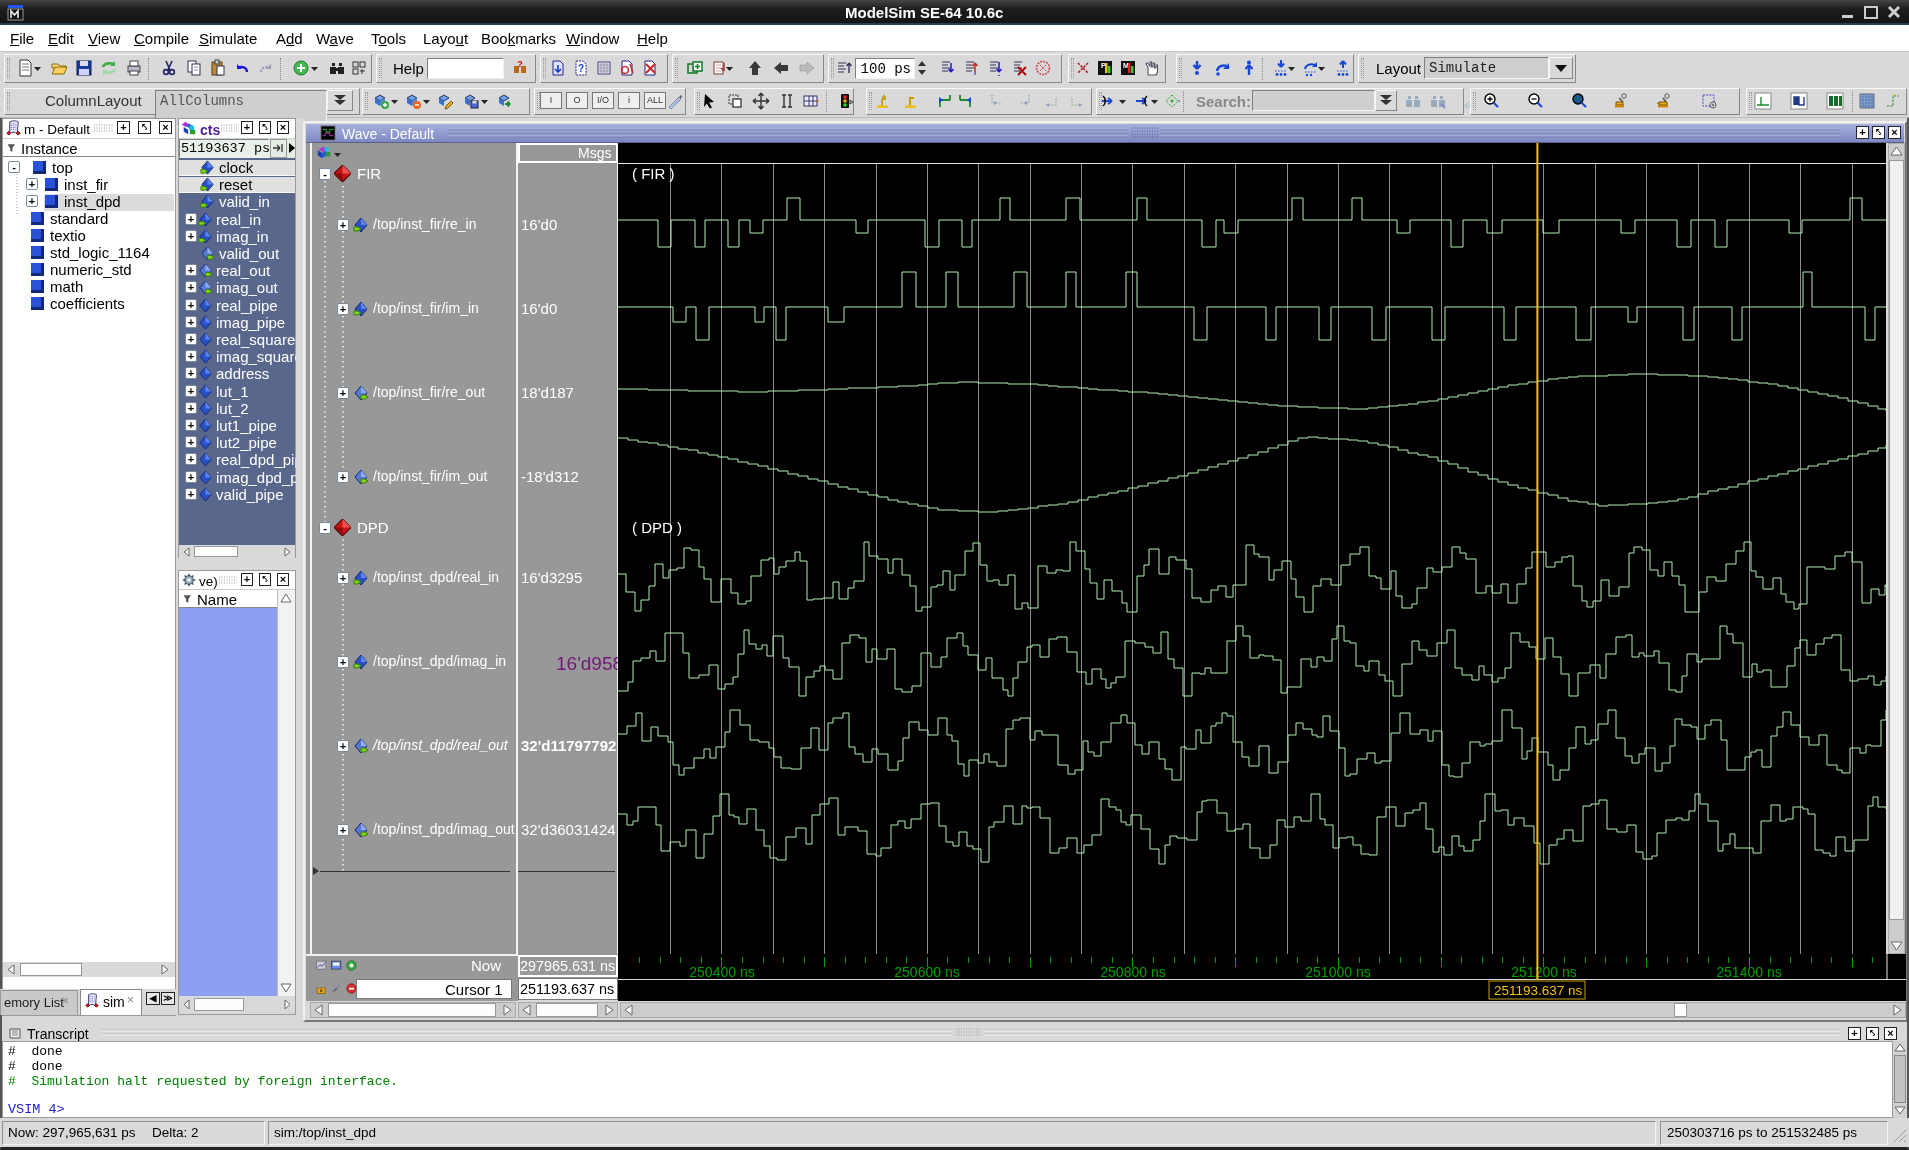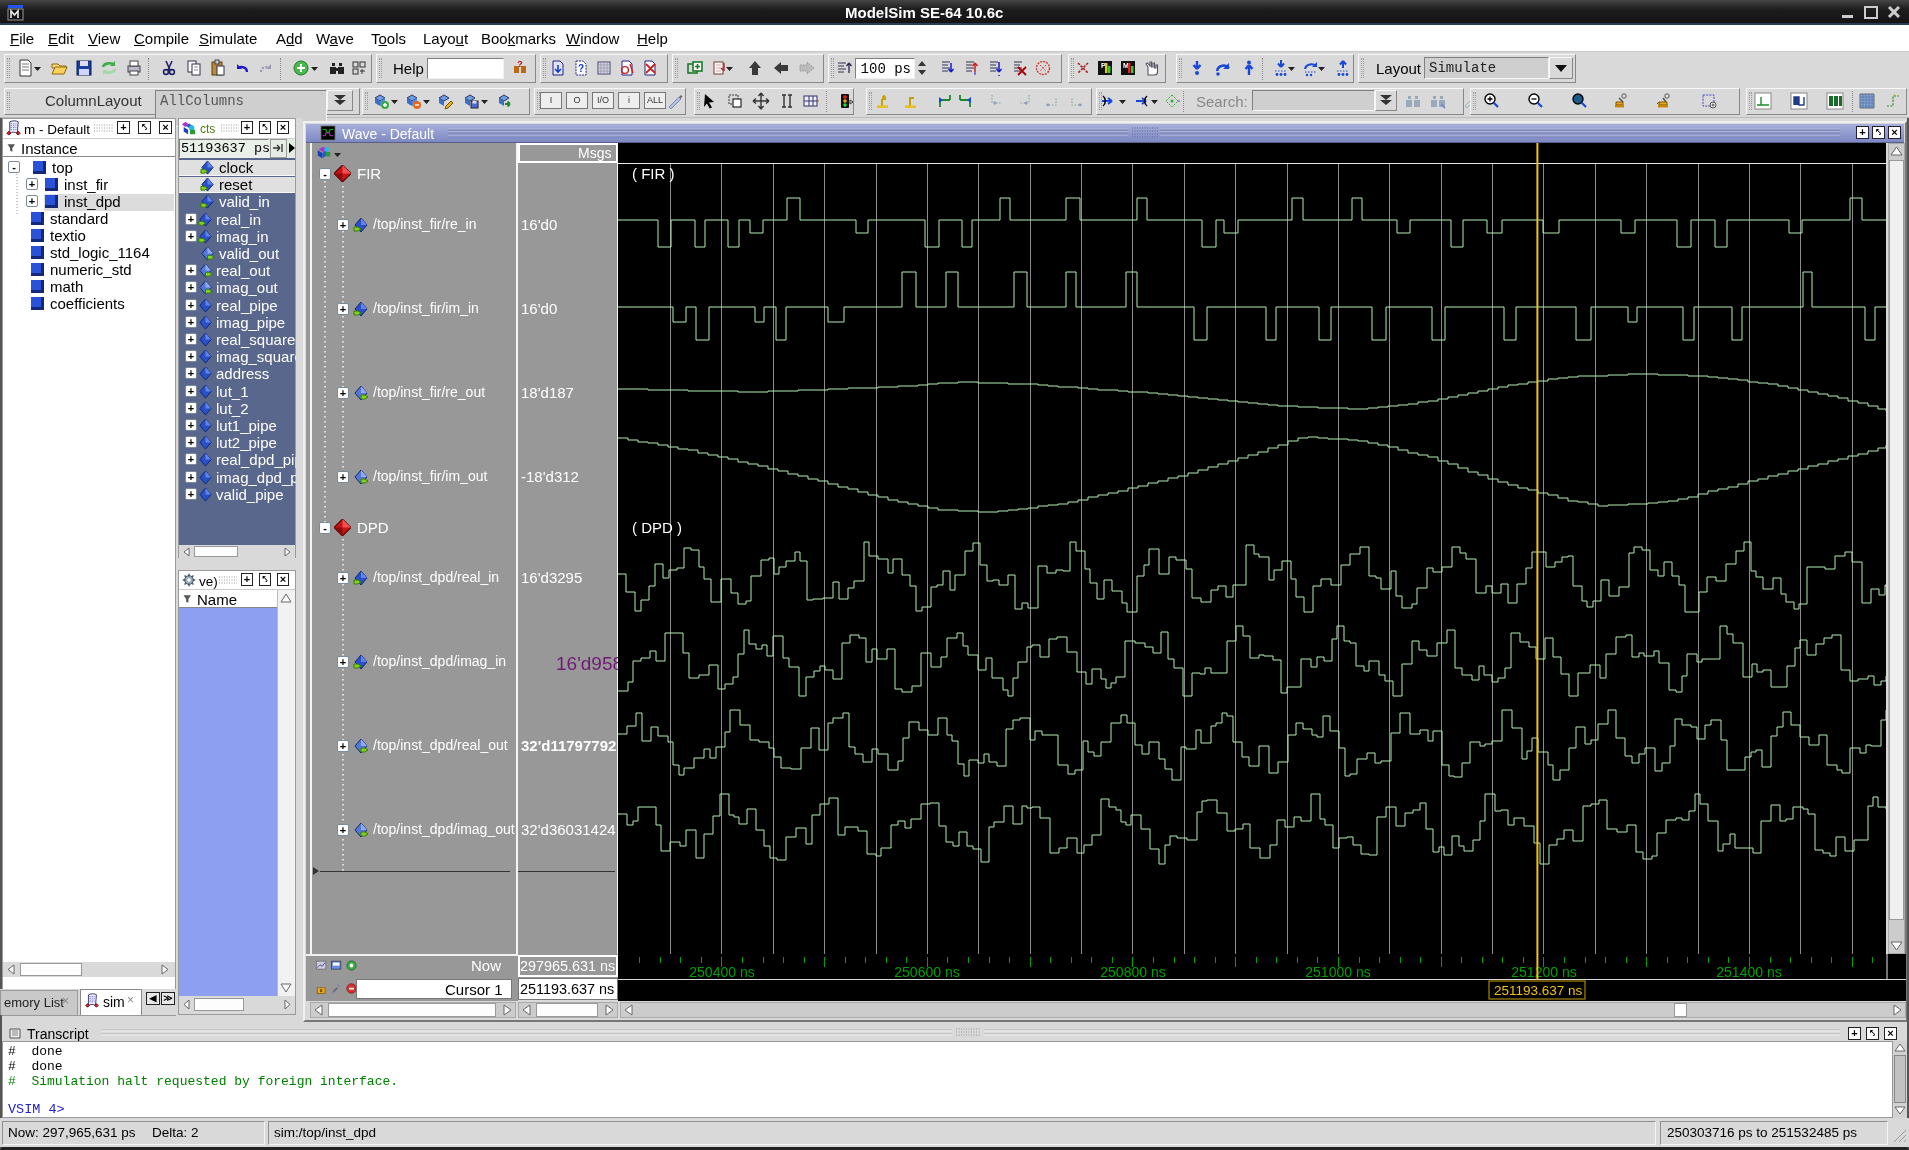--- a/index.html
+++ b/index.html
@@ -413,21 +413,21 @@
   </svg>
 <svg class="ab" style="left:1151px;top:99px" width="8" height="6" viewBox="0 0 8 6">
     <path d="M0 1h7L3.5 5z" fill="#222"></path>
   </svg>
 <svg class="ab" style="left:1163px;top:92px" width="18" height="18" viewBox="0 0 18 18">
     <path d="M9 3l6 6-6 6-6-6z" fill="none" stroke="#3a3" stroke-dasharray="2,1.2"></path>
     <circle cx="9" cy="9" r="1.5" fill="#3a3"></circle>
     <path d="M15 9h2" stroke="#44c"></path>
   </svg>
 <div class="sep" style="left:1183px;top:91px;height:21px"></div>
-<div class="ab" style="left:1196px;top:93px;font-size:15px;color:#888;font-weight:normal;white-space:nowrap;">Search:</div>
+<div class="ab" style="left:1196px;top:93px;font-size:15px;color:#888;font-weight:bold;white-space:nowrap;">Search:</div>
 <div class="combo" style="left:1252px;top:90px;width:123px;height:21px"></div>
 <div class="ab" style="left:1375px;top:90px;width:22px;height:21px;background:#d9d9d9;border:1px solid;border-color:#f8f8f8 #878787 #878787 #f8f8f8"></div>
 <svg class="ab" style="left:1379px;top:94px" width="14" height="12" viewBox="0 0 14 12">
     <path d="M1 1h12L7 6zM1 6h12l-6 5z" fill="#333"></path>
   </svg>
 <svg class="ab" style="left:1404px;top:92px" width="18" height="18" viewBox="0 0 18 18">
     <path d="M4 4h3v3H4zM11 4h3v3h-3z" fill="#9ab"></path>
     <path d="M2 8h6v7H2zM10 8h6v7h-6z" fill="#9ab"></path>
   </svg>
 <svg class="ab" style="left:1429px;top:92px" width="18" height="18" viewBox="0 0 18 18">
@@ -569,21 +569,21 @@
 <div class="wbtn" style="left:161px;top:992px;font-size:9px">≫</div>
 <div class="ab" style="left:178px;top:118px;width:118px;height:440px;background:#5a678c;border:1px solid #9a9a9a;"></div>
 <div class="ab" style="left:179px;top:119px;width:116px;height:20px;background:#fff;border-bottom:1px solid #ccc;"></div>
 <svg class="ab" style="left:181px;top:120px" width="16" height="16" viewBox="0 0 18 18">
     <path d="M5 2l4 3-4 3-4-3z" fill="#b030d0"></path>
     <path d="M9 4l5 3-3 3-5-3z" fill="#2858c8"></path>
     <circle cx="12" cy="9" r="3" fill="#18c0e8"></circle>
     <rect x="10" y="11" width="6" height="5" fill="#2a9a3a"></rect>
     <path d="M3 8l5 3v5l-5-3z" fill="#1840b8"></path>
   </svg>
-<div class="ab" style="left:200px;top:122px;font-size:12px;color:#4d7c0f;font-weight:normal;white-space:nowrap;">cts</div>
+<div class="ab" style="left:200px;top:122px;font-size:14px;color:#4c1d95;font-weight:bold;white-space:nowrap;">cts</div>
 <svg class="ab" style="left:221px;top:124px" width="18" height="10" viewBox="0 0 18 10">
     <path d="M0 1h18M0 4h18M0 7h18" stroke="#999" stroke-dasharray="1,1.5"></path>
   </svg>
 <div class="hbtn" style="left:241px;top:121px;width:12px">+</div>
 <div class="hbtn" style="left:259px;top:121px;width:12px;font-size:9px">⤣</div>
 <div class="hbtn" style="left:277px;top:121px;width:12px">×</div>
 <div class="ab" style="left:179px;top:139px;width:116px;height:19px;background:#e4ece4;"></div>
 <div class="ab" style="left:179px;top:139px;width:90px;height:19px;background:#e9f0e9;border:1px solid;border-color:#808080 #f0f0f0 #f0f0f0 #808080;"></div>
 <div class="ab" style="left:181px;top:141px;font-size:13.5px;color:#000;font-weight:normal;white-space:nowrap;font-family:'Liberation Mono',monospace;">51193637 ps</div>
 <div class="ab" style="left:270px;top:139px;width:17px;height:19px;background:#e4ece4;border:1px solid #999;"></div>
@@ -873,21 +873,21 @@
     <path d="M1 11h4l0 0 3 2-3 2v0H1z" fill="#7ed321" stroke="#3c7a00" transform="translate(0,-1)"></path>
   </svg>
 <div class="ab" style="left:373px;top:653px;font-size:14px;color:#fff;font-weight:normal;white-space:nowrap;">/top/inst_dpd/imag_in</div>
 <div class="ab" style="left:521px;top:653px;font-size:19px;color:#701a75;font-weight:normal;white-space:nowrap;margin-left:35px;">16'd9586</div>
 <div class="exp" style="left:337px;top:740px;background:#fff">+</div>
 <svg class="ab" style="left:353px;top:738px" width="16" height="16" viewBox="0 0 16 16">
     <path d="M8 1l6 7-6 7-6-7z" fill="#5577d8" stroke="#12286e"></path>
     <path d="M8 1l6 7H8z" fill="#8fabf0"></path>
     <path d="M8 11h4l0 0 3 2-3 2v0H8z" fill="#7ed321" stroke="#3c7a00" transform="translate(0,-1)"></path>
   </svg>
-<div class="ab" style="left:373px;top:737px;font-size:14px;color:#fff;font-weight:normal;white-space:nowrap;">/top/inst_dpd/real_out</div>
+<div class="ab" style="left:373px;top:737px;font-size:14px;color:#fff;font-weight:normal;white-space:nowrap;font-style:italic;">/top/inst_dpd/real_out</div>
 <div class="ab" style="left:521px;top:737px;font-size:15px;color:#fff;font-weight:bold;white-space:nowrap;">32'd11797792</div>
 <div class="exp" style="left:337px;top:824px;background:#fff">+</div>
 <svg class="ab" style="left:353px;top:822px" width="16" height="16" viewBox="0 0 16 16">
     <path d="M8 1l6 7-6 7-6-7z" fill="#5577d8" stroke="#12286e"></path>
     <path d="M8 1l6 7H8z" fill="#8fabf0"></path>
     <path d="M8 11h4l0 0 3 2-3 2v0H8z" fill="#7ed321" stroke="#3c7a00" transform="translate(0,-1)"></path>
   </svg>
 <div class="ab" style="left:373px;top:821px;font-size:14px;color:#fff;font-weight:normal;white-space:nowrap;">/top/inst_dpd/imag_out</div>
 <div class="ab" style="left:521px;top:821px;font-size:15px;color:#fff;font-weight:normal;white-space:nowrap;">32'd36031424</div>
 <div class="ab" style="left:320px;top:871px;width:190px;height:1px;background:#333;"></div>

